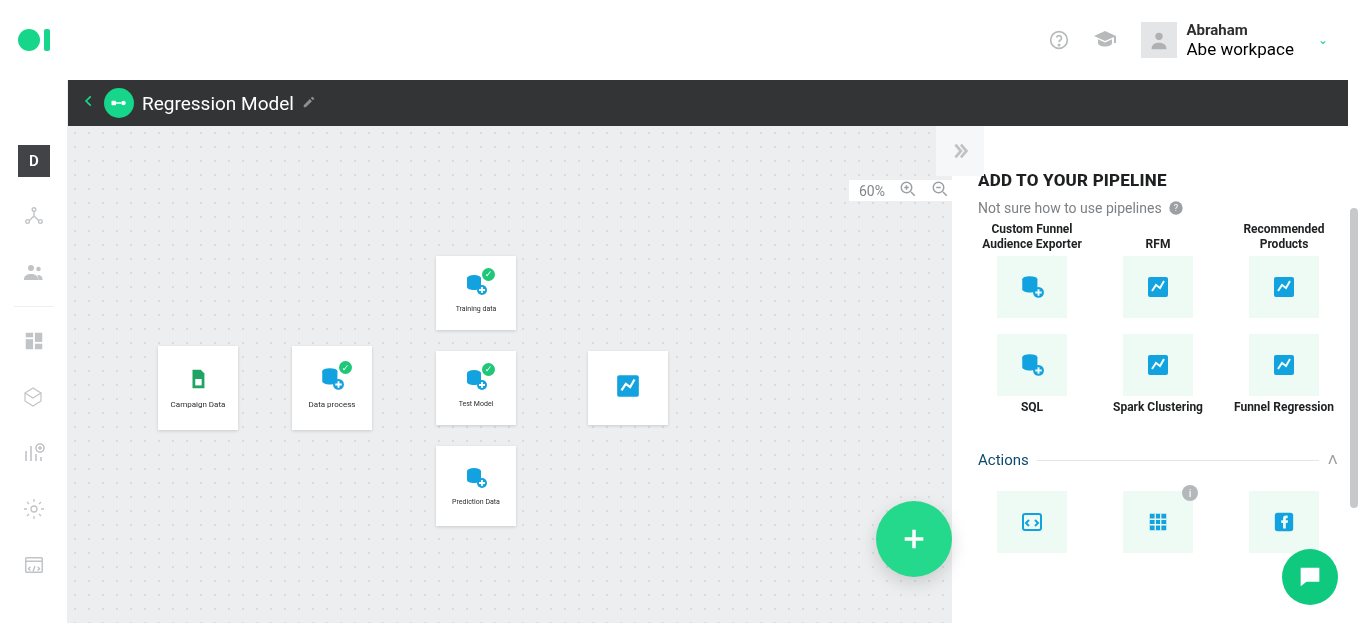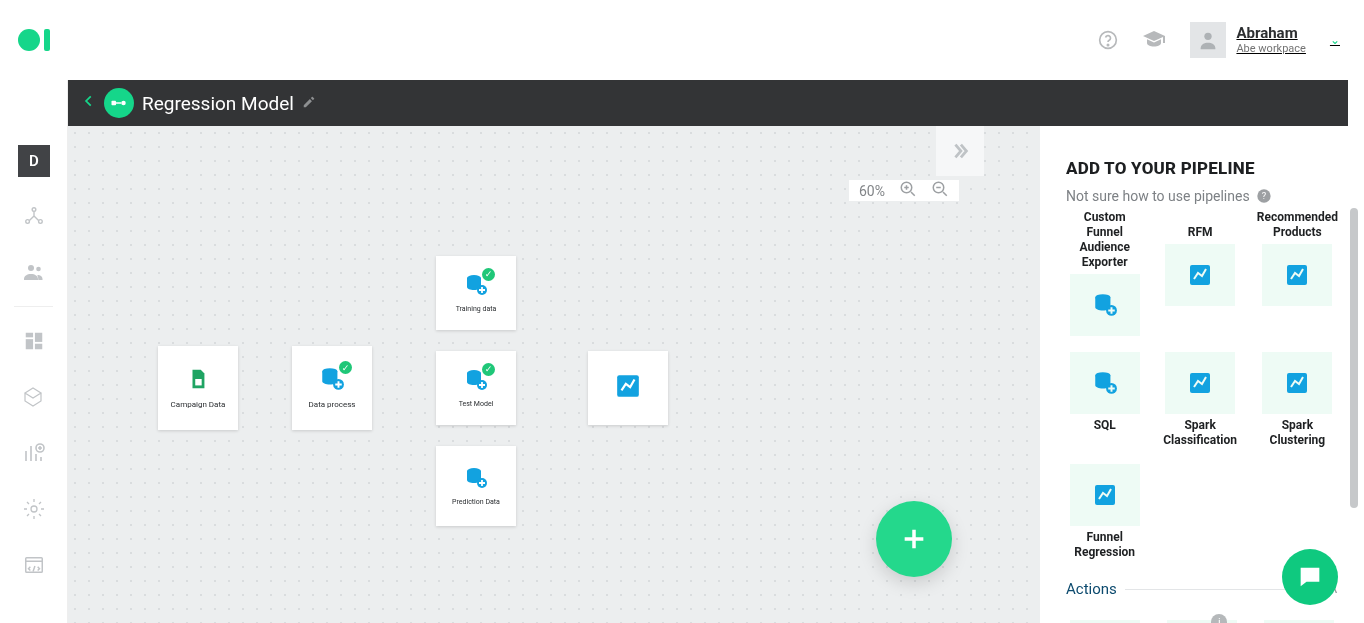--- a/index.html
+++ b/index.html
@@ -1,30 +1,30 @@
 <!DOCTYPE html>
 <html><head>
 <meta charset="utf-8">
 <style>
   * { box-sizing: border-box; margin: 0; padding: 0; font-family: -apple-system, BlinkMacSystemFont, "Segoe UI", Roboto, Arial, sans-serif; }
   html, body { width: 1364px; height: 623px; overflow: hidden; background: #fff; }
 
   
-  .topbar { position: absolute; top: 0; left: 0; right: 0; height: 80px; background: #fff; display: flex; align-items: center; padding: 0 24px 0 18px; z-index: 10; text-decoration: underline; }
+  .topbar { position: absolute; top: 0; left: 0; right: 12px; height: 80px; background: #fff; display: flex; align-items: center; padding: 0 24px 0 18px; z-index: 10; }
   .logo { display: flex; align-items: center; gap: 2px; }
   .logo .dot { width: 22px; height: 22px; border-radius: 50%; background: #15d68a; }
   .logo .bar { width: 6px; height: 22px; border-radius: 2px; background: #15d68a; margin-left: 2px; }
   .topbar-spacer { flex: 1; }
   .top-ico { width: 24px; height: 24px; color: #b7b9bb; margin-left: 22px; display:flex; align-items:center; justify-content:center; cursor:pointer; }
   .avatar-box { margin-left: 24px; display:flex; align-items:center; gap:10px; }
   .avatar { width: 36px; height: 36px; background:#e3e5e7; display:flex; align-items:center; justify-content:center; }
   .avatar svg { fill:#aeb2b5; }
   .user-col { display:flex; flex-direction:column; line-height:1.2; }
   .user-name { font-weight:700; font-size:15px; color:#2d2f31; }
-  .user-ws   { font-size:11px; color:#737373;text-align:right; }
+  .user-ws   { font-size:17px; color:#000000;text-align:right; }
   .chev { margin-left:14px; color:#15d68a; font-size:12px; cursor:pointer; }
 
   
   .rail { position:absolute; top:80px; left:0; bottom:0; width:68px; background:#fff; border-right:1px solid #eee; z-index:9; padding-top:60px; }
   .rail-item { width:68px; height:56px; display:flex; align-items:center; justify-content:center; color:#c1c4c7; cursor:pointer;}
   .rail-sep { margin:6px 14px; height:1px; background:#eee; }
   .rail-d { position:absolute; top:65px; left:18px; width:32px; height:32px; background:#414346; color:#fff; font-weight:600; display:flex; align-items:center; justify-content:center; font-size:15px; }
 
   
   .strip { position:absolute; top:80px; left:68px; right:16px; height:46px; background:#333436; display:flex; align-items:center; padding:0 14px; gap:8px; z-index:8; }
@@ -36,21 +36,21 @@
   
   .canvas { position:absolute; top:126px; left:68px; right:0; bottom:0; background:#eceeef;
             background-image: radial-gradient(#d9dcde 1px, transparent 1px);
             background-size: 14px 14px; overflow:hidden; }
   .canvas .zoom-strip { position:absolute; top:54px; right:405px; height:21px; background:#fff; padding:0 10px; display:flex; align-items:center; gap:14px; color:#9da0a3; }
   .zoom-val { font-size:14px; color:#828588; }
   .collapse-tab { position:absolute; top:0; right:380px; width:48px; height:50px; background:#f6f7f8; display:flex; align-items:center; justify-content:center; color:#bfc3c6; cursor:pointer; z-index:3;}
   .fab { position:absolute; bottom:46px; right:412px; width:76px; height:76px; border-radius:50%; background:#24d88c; display:flex; align-items:center; justify-content:center; color:#fff; cursor:pointer; box-shadow:0 6px 18px rgba(0,0,0,.15); z-index:3;}
 
   
-  .panel { position:absolute; top:0; right:0; bottom:0; width:324px; background:#fff; padding:32px 26px 0 26px; overflow:hidden; }
+  .panel { position:absolute; top:0; right:0; bottom:0; width:412px; background:#fff; padding:44px 26px 0 26px; overflow:hidden; }
   .panel h3 { font-size:17px; font-weight:800; letter-spacing:.2px; color:#1d1f21; }
   .panel .hint { margin-top:10px; font-size:14px; color:#7d8185; display:flex; align-items:center; gap:6px;}
   .panel .grid { margin-top:10px; display:grid; grid-template-columns:repeat(3, 1fr); gap:16px 18px; }
   .card { display:flex; flex-direction:column; align-items:center; gap:4px; cursor:pointer; }
   .card .tile { width:70px; height:62px; background:#eefbf5; display:flex; align-items:center; justify-content:center; color:#0f8fd1;}
   .card .cap { font-size:12px; text-align:center; font-weight:700; color:#1e2022; line-height:1.25;}
   .card .cap.above { min-height:30px; display:flex; align-items:flex-end; justify-content:center;}
   .section-head { margin-top:18px; display:flex; align-items:center; gap:8px; }
   .section-head .lbl { font-size:15px; color:#0c4a6e; }
   .section-head .rule { flex:1; height:1px; background:#e3e5e7; }
@@ -357,29 +357,20 @@
           </div>
         <span class="cap">SQL</span>
       </div>
       <div class="card">
         <div class="tile">
             <svg width="24" height="24" viewBox="0 0 24 24" fill="#12a2e0">
               <rect x="2" y="2" width="20" height="20" rx="2"></rect>
               <path d="M6 16l4-6 4 3 4-7" stroke="#eefbf5" stroke-width="2" fill="none"></path>
             </svg>
           </div>
-        <span class="cap">Spark Classification</span>
-      </div>
-      <div class="card">
-        <div class="tile">
-            <svg width="24" height="24" viewBox="0 0 24 24" fill="#12a2e0">
-              <rect x="2" y="2" width="20" height="20" rx="2"></rect>
-              <path d="M6 16l4-6 4 3 4-7" stroke="#eefbf5" stroke-width="2" fill="none"></path>
-            </svg>
-          </div>
         <span class="cap">Spark Clustering</span>
       </div>
 
       <div class="card">
         <div class="tile">
             <svg width="24" height="24" viewBox="0 0 24 24" fill="#12a2e0">
               <rect x="2" y="2" width="20" height="20" rx="2"></rect>
               <path d="M6 16l4-6 4 3 4-7" stroke="#eefbf5" stroke-width="2" fill="none"></path>
             </svg>
           </div>

